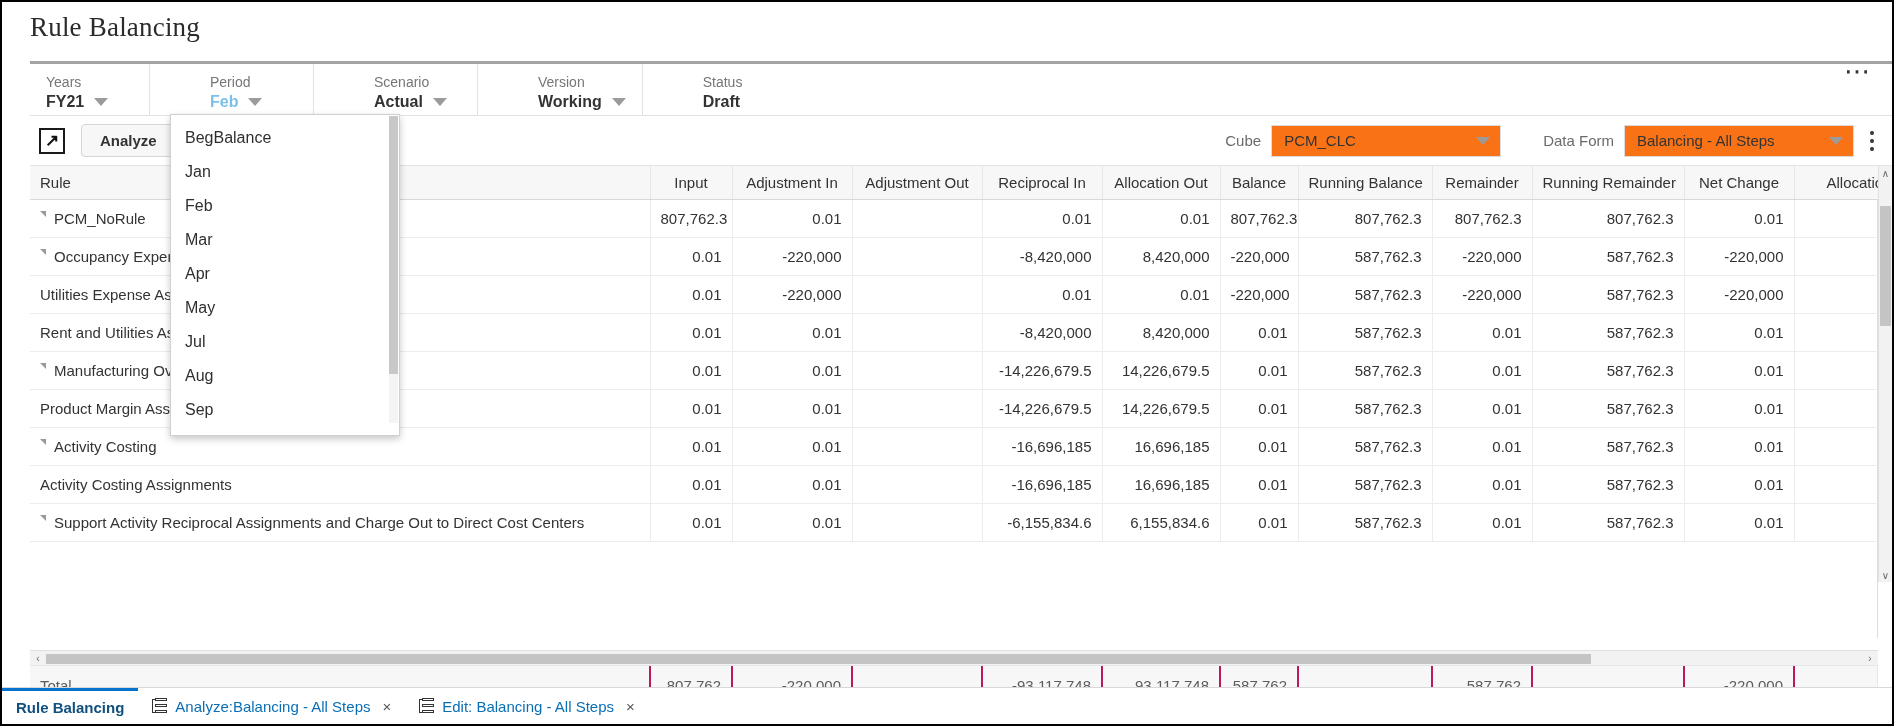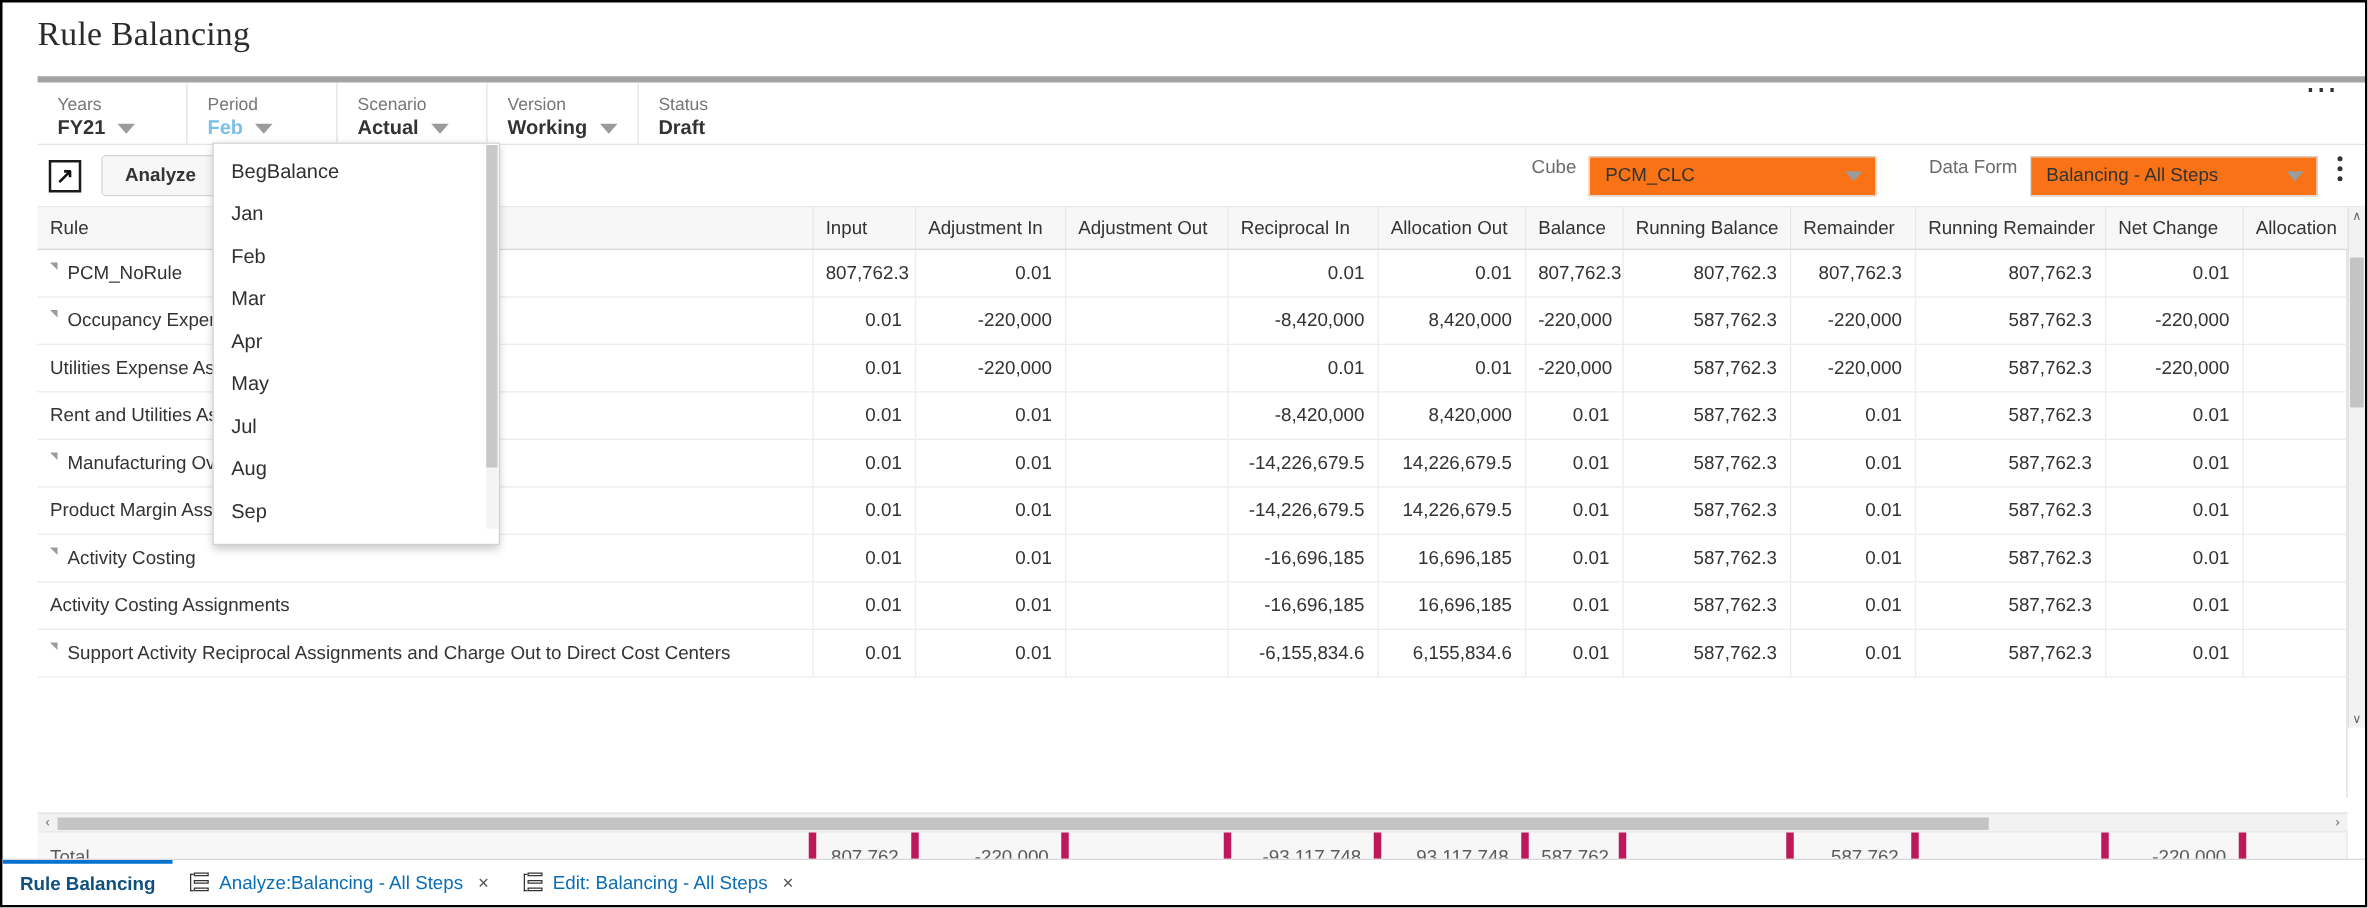--- a/index.html
+++ b/index.html
@@ -25,25 +25,26 @@
     font-size: 27px;
     color: #2b2b2b;
     letter-spacing: .2px;
   }
   
   .pov-bar {
     position: absolute;
     left: 28px; top: 59px;
     right: 0px;
     height: 55px;
-    border-top: 5px solid #a3a3a3;
+    border-top: 3px solid #a3a3a3;
     border-bottom: 1px solid #e2e2e2;
     box-sizing: border-box;
     display: flex;
     align-items: stretch;
+    gap: 44px;
   }
   .pov-cell {
     box-sizing: border-box;
     padding: 6px 16px 0 16px;
     border-right: 1px solid #e2e2e2;
     min-width: 120px;
     display: flex;
     flex-direction: column;
     justify-content: center;
   }
@@ -113,21 +114,21 @@
     border-radius: 4px;
     background: #f7f7f7;
     font-size: 15px;
     font-weight: bold;
     color: #333;
     cursor: pointer;
   }
   .tb-right {
     margin-left: auto;
     display: flex;
-    align-items: flex-start;
+    align-items: center;
     padding-right: 14px;
   }
   .tb-lbl {
     font-size: 15px;
     color: #6b6b6b;
     margin-right: 10px;
   }
   .combo {
     border: 1px solid #dcdcdc;
     background: #f97316;
@@ -177,21 +178,21 @@
     font-weight: normal;
     color: #333;
     text-align: left;
     padding: 8px 10px;
     border-bottom: 1px solid #d8d8d8;
     border-right: 1px solid #e6e6e6;
     height: 22px;
     box-sizing: border-box;
     white-space: nowrap;
   }
-  table.grid th.num { text-align: left; }
+  table.grid th.num { text-align: center; }
   table.grid td {
     padding: 10px;
     border-bottom: 1px solid #ececec;
     border-right: 1px solid #ececec;
     color: #333;
     white-space: nowrap;
     overflow: hidden;
     height: 20px;
     box-sizing: border-box;
   }
@@ -270,21 +271,21 @@
   }
   table.totals {
     border-collapse: collapse;
     table-layout: fixed;
     width: 1840px;
     font-size: 15px;
   }
   table.totals td {
     padding: 11px 10px;
     color: #5b5b5b;
-    border-right: 6px solid #be185d;
+    border-right: 2px solid #be185d;
     white-space: nowrap;
     height: 20px;
     box-sizing: border-box;
     overflow: hidden;
   }
   
   .tabbar {
     position: absolute;
     left: 0; right: 0; bottom: 0;
     height: 37px;

